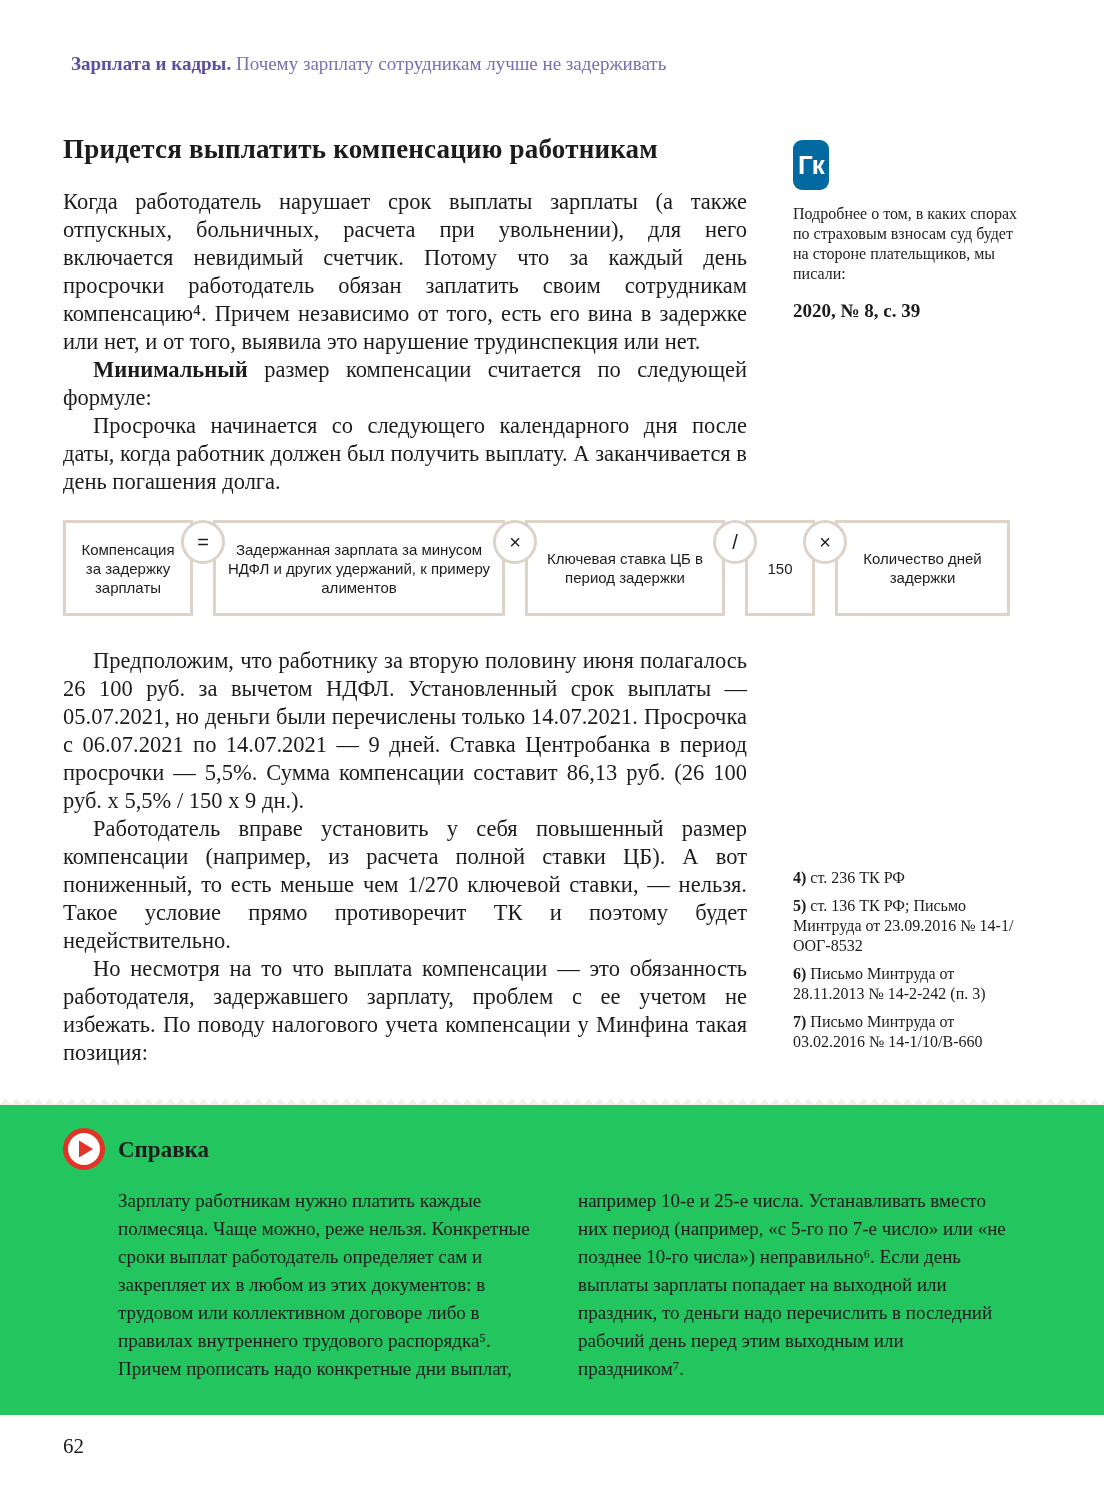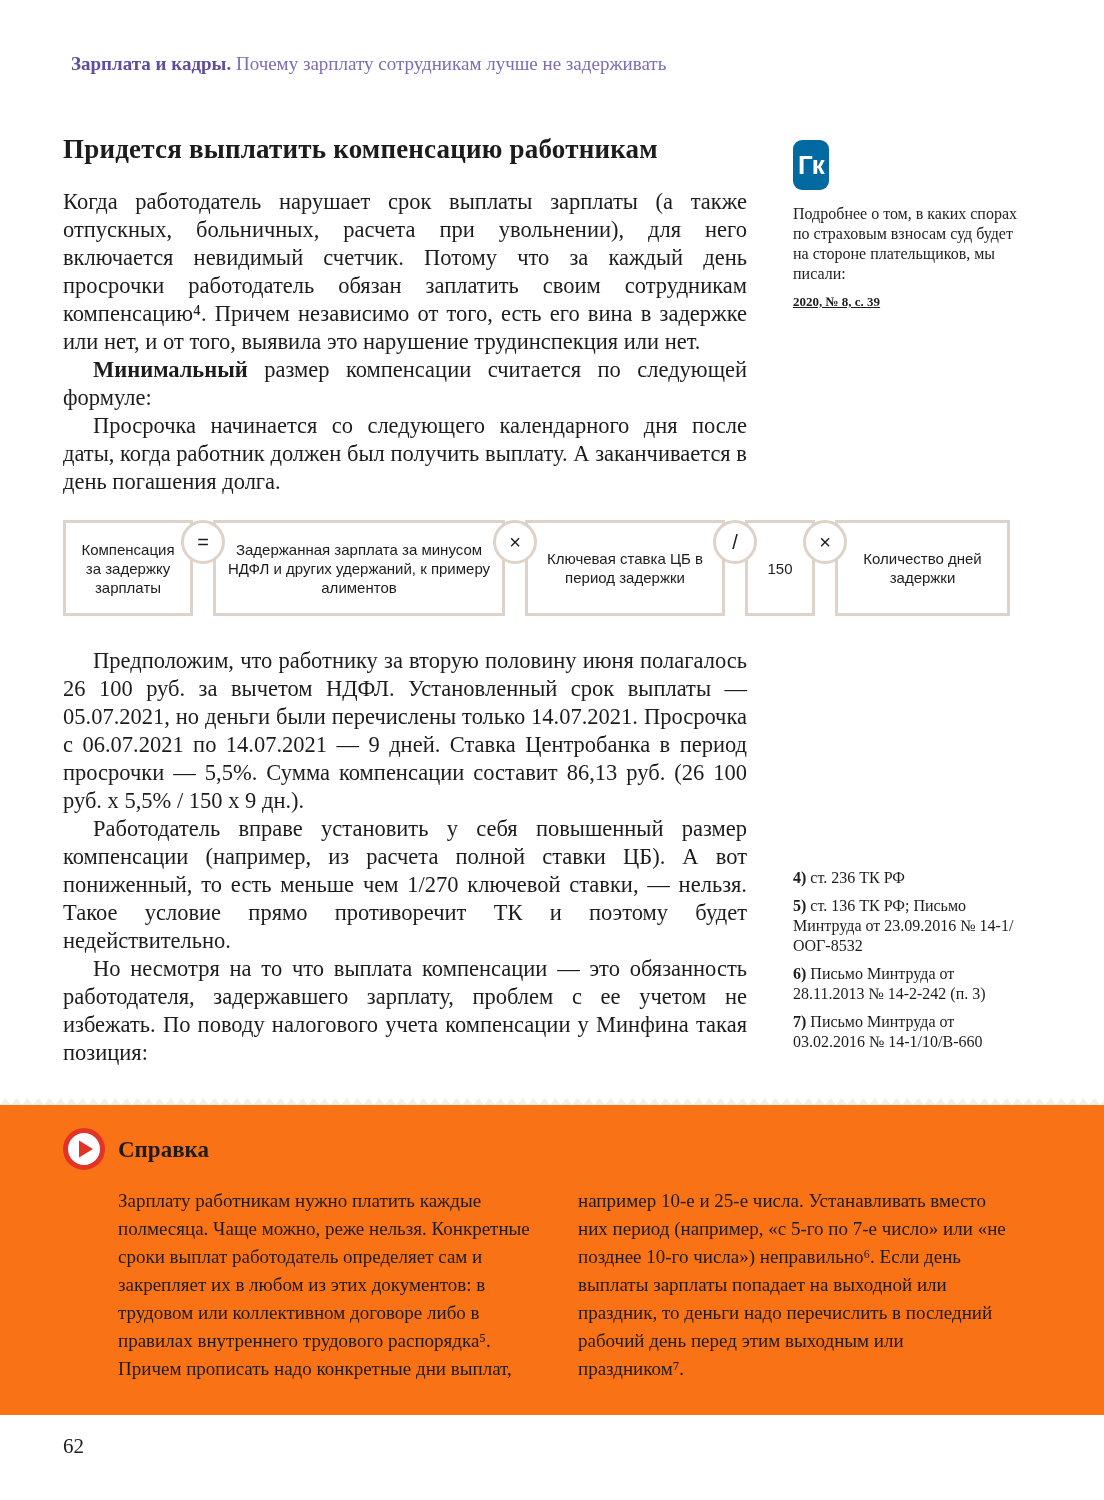--- a/index.html
+++ b/index.html
@@ -26,42 +26,42 @@
   .bodycol p.ind { text-indent:30px; }
 
   
   .rail { position:absolute; left:793px; width:228px; }
   .rail-top { top:140px; }
   .logo { width:36px; height:50px; border-radius:9px; background:#0369a1;
           color:#ffffff; font-family:"Liberation Sans", sans-serif;
           font-weight:bold; font-size:26px; display:flex; align-items:center;
           justify-content:center; letter-spacing:-1px; }
   .rail-note { margin-top:14px; font-size:16px; line-height:20px; color:#222; }
-  .rail-ref  { margin-top:10px; font-size:13px; font-weight:bold;text-decoration:underline; }
+  .rail-ref  { margin-top:16px; font-size:19px; font-weight:bold; }
 
   .footnotes { top:868px; font-size:16px; line-height:20px; }
   .footnotes .fn { margin-bottom:8px; }
   .footnotes b { font-weight:bold; }
 
   
   .formula { position:absolute; left:63px; top:520px; width:949px; height:96px;
              display:flex; align-items:flex-start;
              font-family:"Liberation Sans", sans-serif; font-weight:normal; }
   .fbox { height:96px; border:3px solid #ddd3c8; background:#fff;
           display:flex; align-items:center; justify-content:center;
           text-align:center; font-size:15px; line-height:19px; padding:0 10px; }
   .fop  { flex:none; width:44px; height:44px; border-radius:50%;
           border:3px solid #ddd3c8; background:#fff; z-index:2;
           margin:0 -12px; display:flex; align-items:center; justify-content:center;
           font-size:20px; }
   .w1{width:130px;} .w2{width:292px;} .w3{width:200px;} .w4{width:70px;} .w5{width:175px;}
 
   
   .spravka { position:absolute; left:0; top:1105px; width:1104px; height:310px;
-             background:#f97316; }
+             background:#22c55e; }
   .spravka .saw { position:absolute; left:0; top:-7px; width:100%; height:7px; display:block; }
   .sp-head { position:absolute; left:118px; top:32px; font-size:23px; font-weight:bold; }
   .sp-icon { position:absolute; left:62px; top:22px; width:44px; height:44px; }
   .sp-cols { position:absolute; left:118px; top:82px; width:900px;
              display:flex; gap:24px; font-size:19px; line-height:28px; }
   .sp-col { width:436px; }
 
   .pagenum { position:absolute; left:63px; top:1434px; font-size:21px; }
 </style>
 </head>

